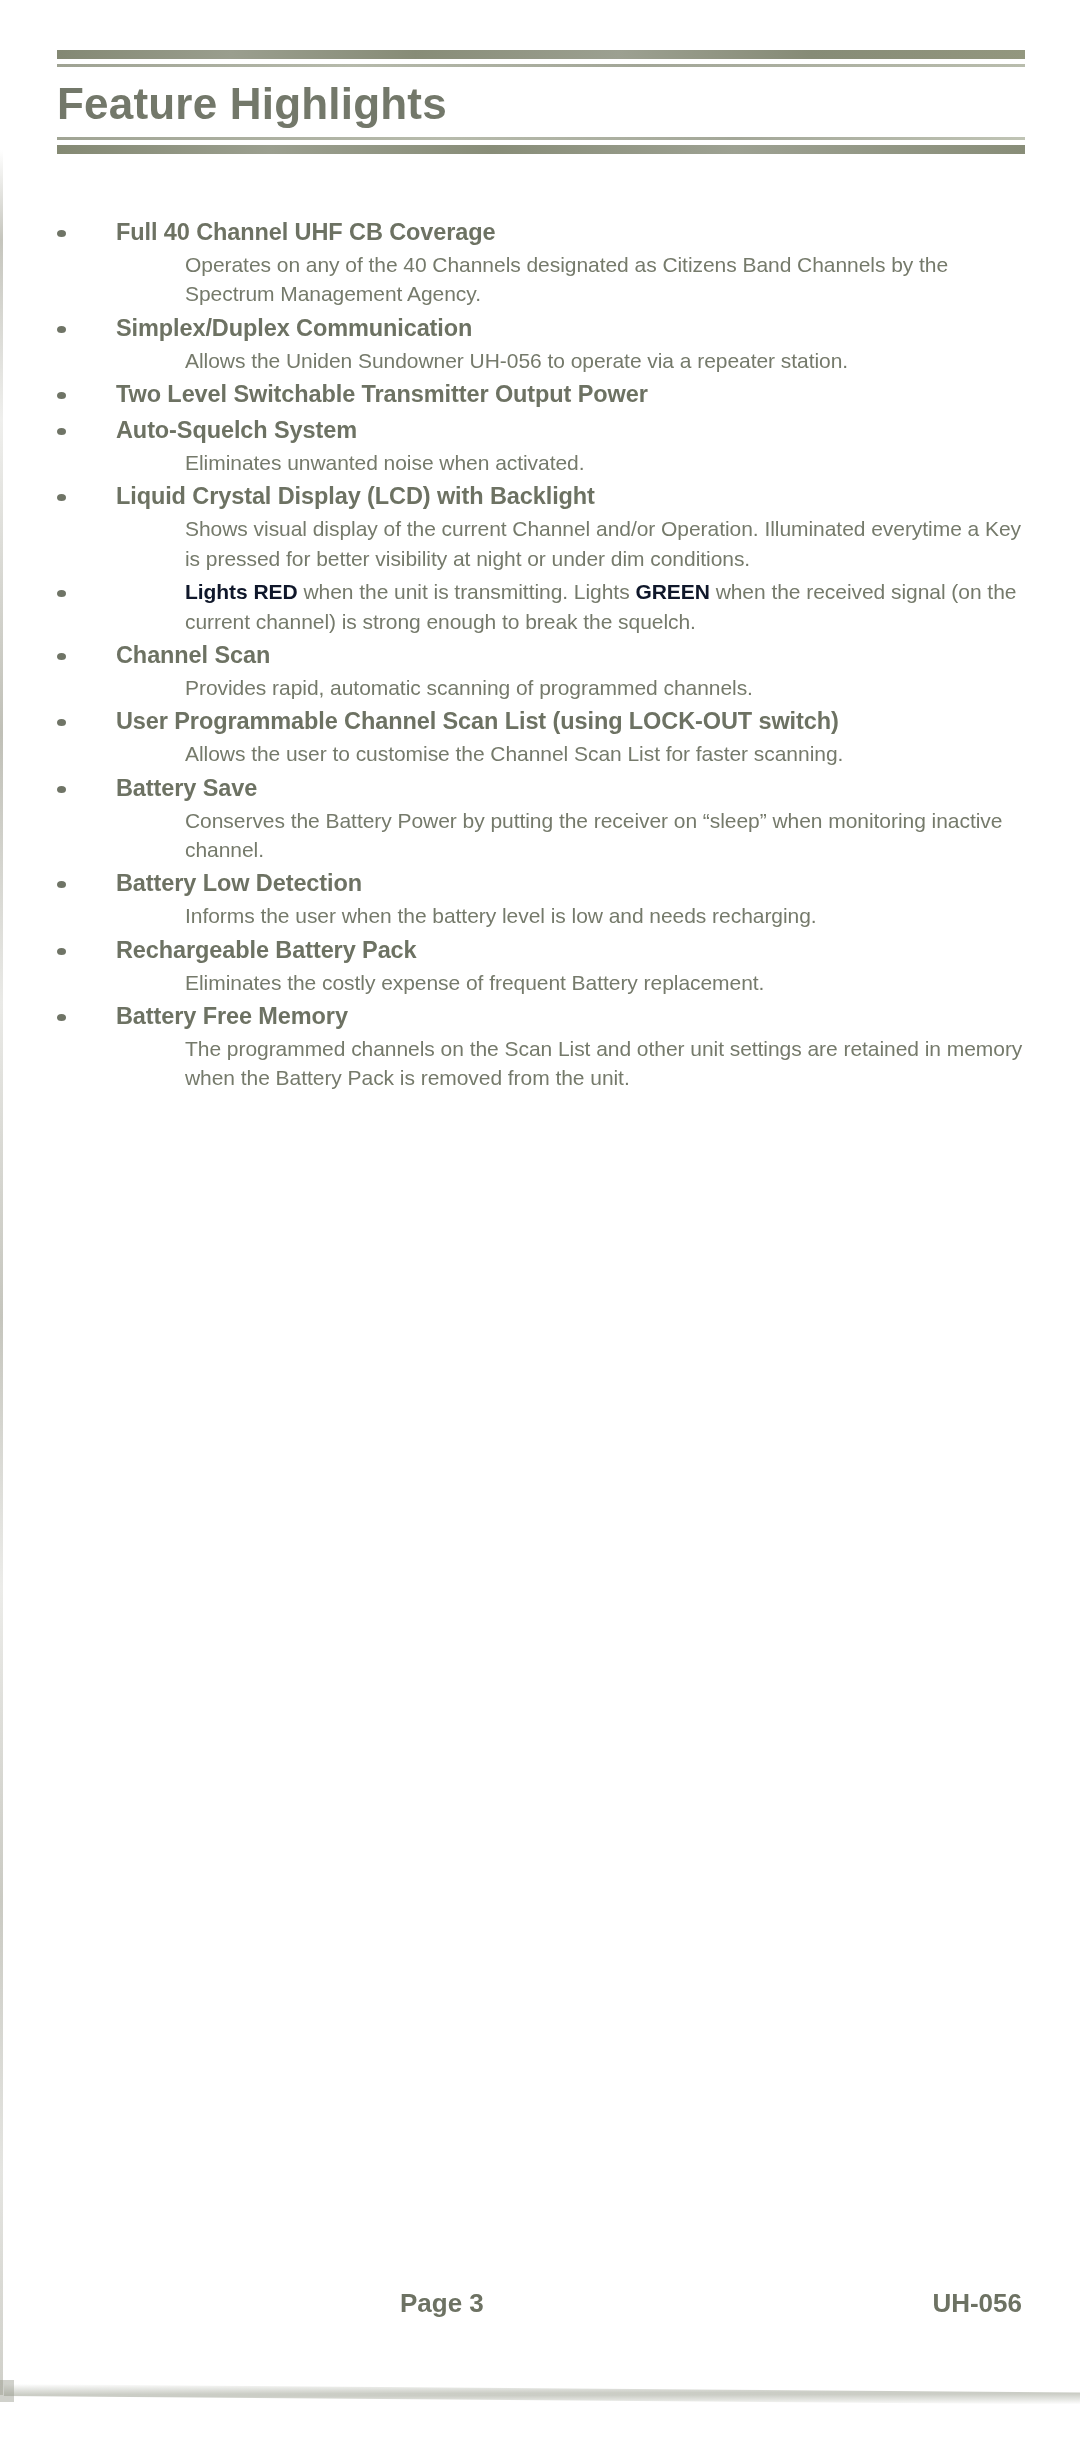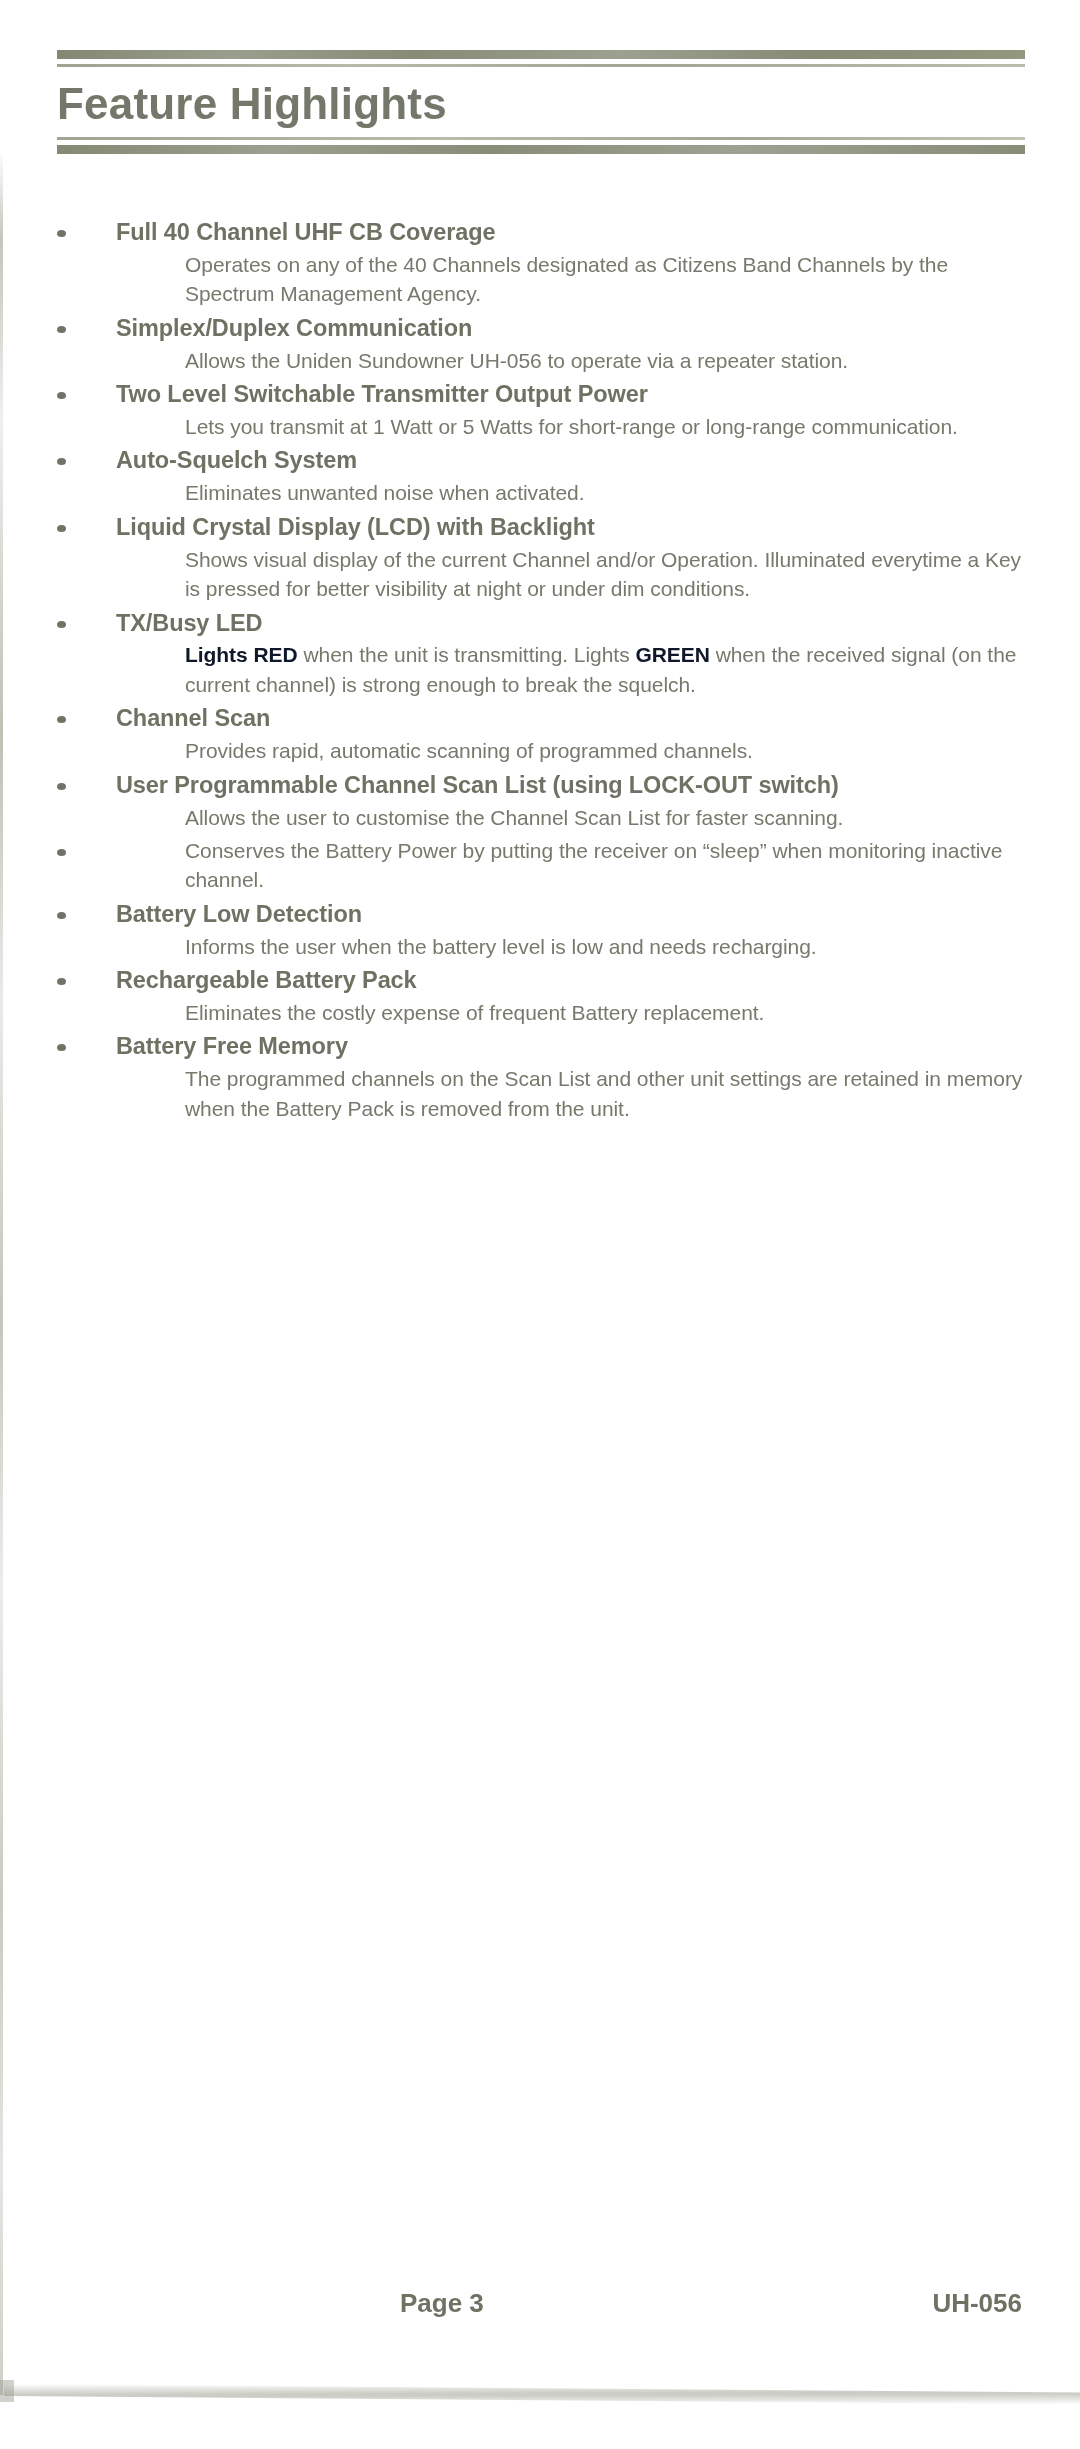--- a/index.html
+++ b/index.html
@@ -205,55 +205,54 @@
 
     <div class="feature">
       <span class="bullet"></span>
       <div class="f-title">Simplex/Duplex Communication</div>
       <div class="f-body">Allows the Uniden Sundowner UH-056 to operate via a repeater station.</div>
     </div>
 
     <div class="feature">
       <span class="bullet"></span>
       <div class="f-title">Two Level Switchable Transmitter Output Power</div>
-      <div class="f-body">Lets you transmit at 1 Watt or 5 Watts for short-range or long-range communication.</div>
     </div>
 
     <div class="feature">
       <span class="bullet"></span>
       <div class="f-title">Auto-Squelch System</div>
       <div class="f-body">Eliminates unwanted noise when activated.</div>
     </div>
 
     <div class="feature">
       <span class="bullet"></span>
       <div class="f-title">Liquid Crystal Display (LCD) with Backlight</div>
       <div class="f-body">Shows visual display of the current Channel and/or Operation.  Illuminated everytime a Key is pressed for better visibility at night or under dim conditions.</div>
     </div>
 
     <div class="feature">
       <span class="bullet"></span>
-      <div class="f-title">TX/Busy LED</div>
       <div class="f-body"><b>Lights RED</b> when the unit is transmitting.  Lights <b>GREEN</b> when the received signal (on the current channel) is strong enough to break the squelch.</div>
     </div>
 
     <div class="feature">
       <span class="bullet"></span>
       <div class="f-title">Channel Scan</div>
       <div class="f-body">Provides rapid, automatic scanning of programmed channels.</div>
     </div>
 
     <div class="feature">
       <span class="bullet"></span>
       <div class="f-title">User Programmable Channel Scan List (using LOCK-OUT switch)</div>
       <div class="f-body">Allows the user to customise the Channel Scan List for faster scanning.</div>
     </div>
 
     <div class="feature">
       <span class="bullet"></span>
+      <div class="f-title">Battery Save</div>
       <div class="f-body">Conserves the Battery Power by putting the receiver on “sleep” when monitoring inactive channel.</div>
     </div>
 
     <div class="feature">
       <span class="bullet"></span>
       <div class="f-title">Battery Low Detection</div>
       <div class="f-body">Informs the user when the battery level is low and needs recharging.</div>
     </div>
 
     <div class="feature">

